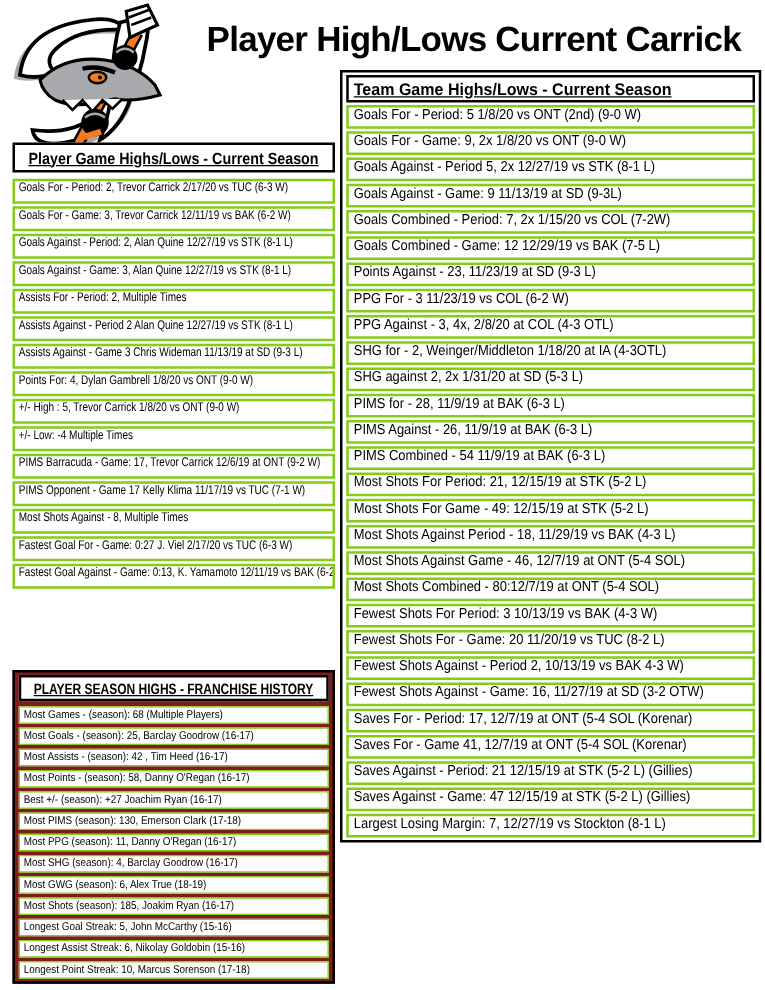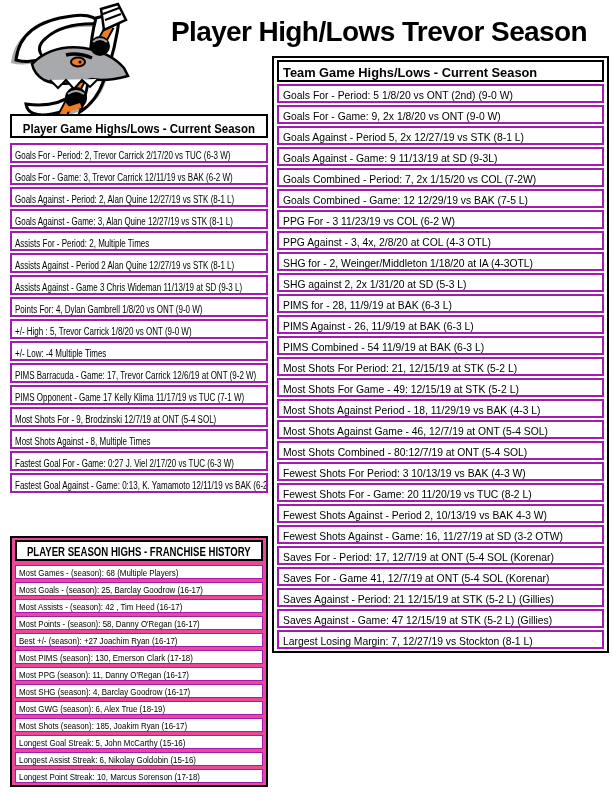--- a/index.html
+++ b/index.html
@@ -14,38 +14,38 @@
     text-align:center; font-weight:bold; font-size:28px; letter-spacing:-0.6px;
     white-space:nowrap;
   }
 
   .logo { position:absolute; left:4px; top:2px; width:152px; height:128px; }
   .logo svg { width:100%; height:100%; }
 
   .tbl { position:absolute; box-sizing:border-box; }
   .t-right { left:272px; top:56px; width:337px; border:2.5px solid #000; padding:2px 3px; background:#fff; }
   .t-left1 { left:10px; top:114px; width:258px; }
-  .t-left2 { left:10px; top:536px; width:258px; border:2px solid #000; padding:2px 3px; background:#ec4899; }
+  .t-left2 { left:10px; top:536px; width:258px; border:2px solid #000; padding:2px 3px; background:#7f1d1d; }
 
   .thead {
     box-sizing:border-box; border:2.5px solid #000; font-weight:bold;
-    white-space:nowrap; overflow:hidden; display:flex; align-items:flex-end; background:#fff;
+    white-space:nowrap; overflow:hidden; display:flex; align-items:center; background:#fff;text-decoration:underline;
   }
   .t-right .thead { font-size:13.5px; height:22px; padding:0 4px; margin-bottom:2px; justify-content:flex-start; }
   .t-left1 .thead { font-size:13px; height:24px; padding:0 20px; margin-bottom:5px; justify-content:center; }
   .t-left2 .thead { font-size:12px; height:21px; padding:0 2px; margin-bottom:4px; border-width:2px; justify-content:center; }
 
   .ht { display:inline-block; white-space:nowrap; }
   .t-right .ht { transform:scaleX(.95); transform-origin:0 50%; }
   .t-left1 .ht { transform:scaleX(.88); transform-origin:50% 50%; }
   .t-left2 .ht { transform:scaleX(.80); transform-origin:50% 50%; }
 
   .row {
-    box-sizing:border-box; border:2px solid #a21caf; background:#fff;
-    white-space:nowrap; overflow:hidden; display:flex; align-items:flex-end;
+    box-sizing:border-box; border:2px solid #84cc16; background:#fff;
+    white-space:nowrap; overflow:hidden; display:flex; align-items:flex-start;
   }
   .t-right .row  { height:19px;  padding:0 4px; margin-bottom:2px;   font-size:11.5px; }
   .t-left1 .row  { height:19.5px;padding:0 3px; margin-bottom:2.5px; font-size:10px; }
   .t-left2 .row  { height:14px;  padding:0 3px; margin-bottom:3px; font-size:9px; border-width:1.5px; }
   .rows .row:last-child { margin-bottom:0; }
 
   .rt { display:inline-block; white-space:nowrap; transform-origin:0 50%; }
   .t-right .rt { transform:scaleX(.90); }
   .t-left1 .rt { transform:scaleX(.80); }
   .t-left2 .rt { transform:scaleX(.88); }
@@ -85,21 +85,21 @@
       <g>
         <circle cx="96" cy="44" r="10" fill="#000"></circle>
         <path d="M89,40 Q96,34 103,40" stroke="#a7a9ac" stroke-width="2" fill="none"></path>
         <circle cx="72" cy="96" r="11" fill="#000"></circle>
         <path d="M64,92 Q72,86 80,92" stroke="#a7a9ac" stroke-width="2" fill="none"></path>
         <rect x="63" y="103" width="14" height="5" fill="#f47b20" transform="rotate(-18 70 105)"></rect>
       </g>
     </svg>
   </div>
 
-  <div class="title">Player High/Lows Trevor Season</div>
+  <div class="title">Player High/Lows Current Carrick</div>
 
   <div class="tbl t-right">
     <div class="thead">
       <span class="ht">Team Game Highs/Lows - Current Season</span>
     </div>
     <div class="rows">
         <div class="row">
           <span class="rt">Goals For - Period: 5 1/8/20 vs ONT (2nd) (9-0 W)</span>
         </div>
         <div class="row">
@@ -111,20 +111,23 @@
         <div class="row">
           <span class="rt">Goals Against - Game: 9 11/13/19 at SD (9-3L)</span>
         </div>
         <div class="row">
           <span class="rt">Goals Combined - Period: 7, 2x 1/15/20 vs COL (7-2W)</span>
         </div>
         <div class="row">
           <span class="rt">Goals Combined - Game: 12 12/29/19 vs BAK (7-5 L)</span>
         </div>
         <div class="row">
+          <span class="rt">Points Against - 23,  11/23/19 at SD (9-3 L)</span>
+        </div>
+        <div class="row">
           <span class="rt">PPG For - 3 11/23/19 vs COL (6-2 W)</span>
         </div>
         <div class="row">
           <span class="rt">PPG Against - 3, 4x, 2/8/20 at COL (4-3 OTL)</span>
         </div>
         <div class="row">
           <span class="rt">SHG for - 2, Weinger/Middleton 1/18/20 at IA (4-3OTL)</span>
         </div>
         <div class="row">
           <span class="rt">SHG against 2, 2x 1/31/20 at SD (5-3 L)</span>
@@ -218,23 +221,20 @@
         <div class="row">
           <span class="rt">+/- Low: -4 Multiple Times</span>
         </div>
         <div class="row">
           <span class="rt">PIMS Barracuda - Game: 17, Trevor Carrick 12/6/19 at ONT (9-2 W)</span>
         </div>
         <div class="row">
           <span class="rt">PIMS Opponent - Game 17 Kelly Klima 11/17/19 vs TUC (7-1 W)</span>
         </div>
         <div class="row">
-          <span class="rt">Most Shots For - 9, Brodzinski 12/7/19 at ONT (5-4 SOL)</span>
-        </div>
-        <div class="row">
           <span class="rt">Most Shots Against - 8, Multiple Times</span>
         </div>
         <div class="row">
           <span class="rt">Fastest Goal For - Game: 0:27 J. Viel 2/17/20 vs TUC (6-3 W)</span>
         </div>
         <div class="row">
           <span class="rt">Fastest Goal Against - Game: 0:13, K. Yamamoto 12/11/19 vs BAK (6-2 W)</span>
         </div>
       </div>
   </div>

